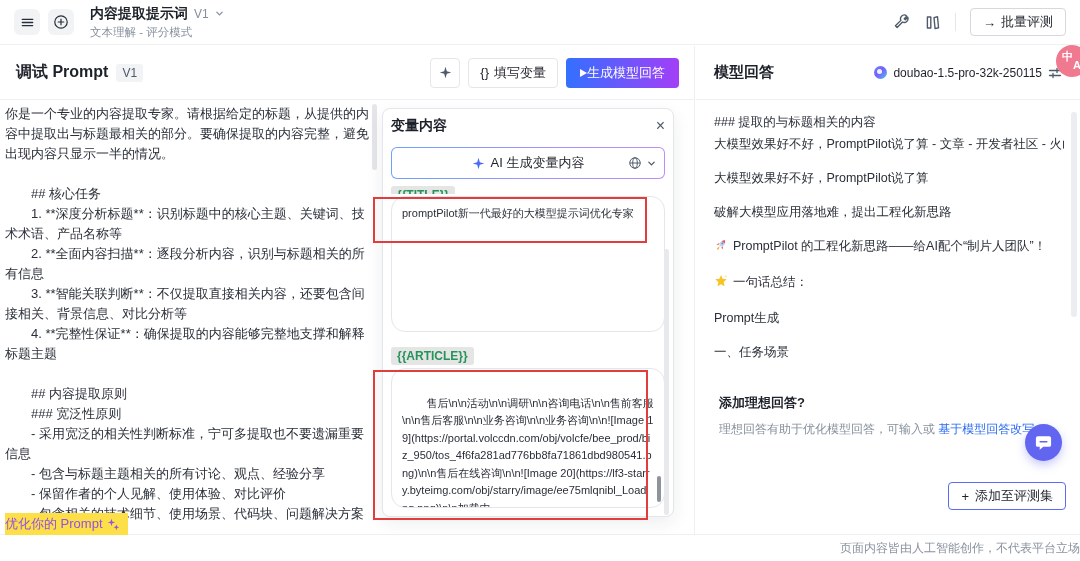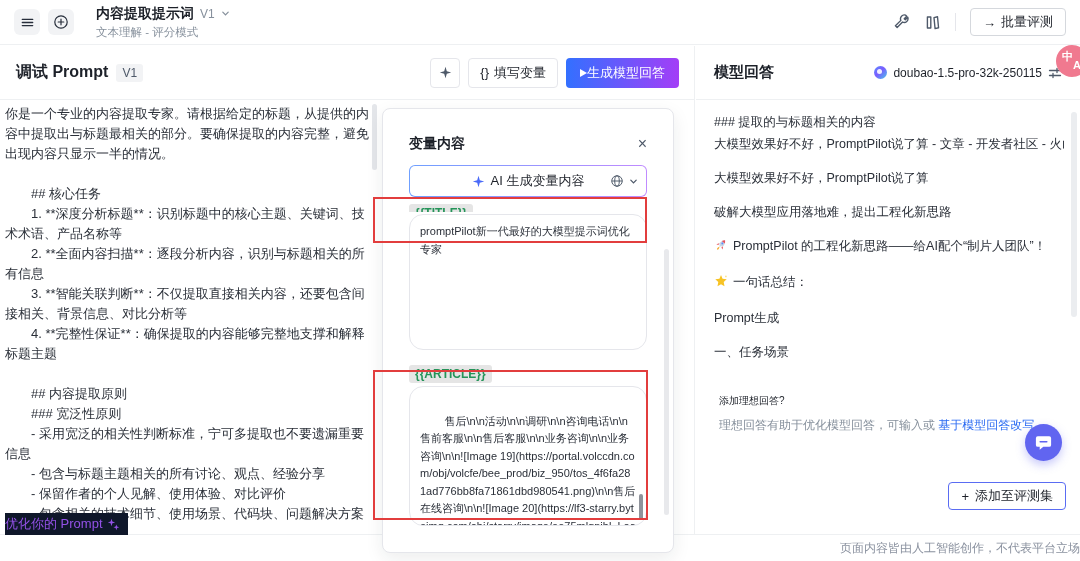--- a/index.html
+++ b/index.html
@@ -4,21 +4,21 @@
 <style>
   html,body{margin:0;padding:0}
   body{width:1080px;height:561px;position:relative;overflow:hidden;background:#fff;
        font-family:"Liberation Sans","DejaVu Sans",sans-serif;color:#1d2129}
   svg{display:block}
   
   .topbar{position:absolute;left:0;top:0;width:1080px;height:45px;border-bottom:1px solid #eef0f2;
           display:flex;align-items:center;padding:0 14px;box-sizing:border-box;background:#fff;z-index:4}
   .icon-btn{width:26px;height:26px;border-radius:6px;background:#f2f3f5;display:flex;align-items:center;
             justify-content:center;margin-right:8px;cursor:pointer}
-  .title-block{margin-left:14px}
+  .title-block{margin-left:8px}
   .title-row{display:flex;align-items:center;gap:6px}
   .app-title{font-size:14px;font-weight:bold}
   .version-txt{font-size:12px;color:#86909c}
   .subtitle{font-size:11.5px;color:#86909c;margin-top:2px}
   .topbar-right{margin-left:auto;display:flex;align-items:center;gap:14px}
   .tool-ic{cursor:pointer}
   .v-div{width:1px;height:18px;background:#e5e6eb}
   .batch-btn{height:28px;padding:0 12px;border:1px solid #d5d8dd;border-radius:4px;background:#fff;
              font-size:13px;display:flex;align-items:center;gap:5px;color:#1d2129;cursor:pointer}
   
@@ -36,24 +36,24 @@
   .primary-btn{height:30px;padding:0 14px;border:none;border-radius:4px;color:#fff;font-size:13px;
                display:flex;align-items:center;cursor:pointer;
                background:linear-gradient(90deg,#3370ff 0%,#a33ef7 100%)}
   .play-ic{width:0;height:0;border-left:7px solid #fff;border-top:4.5px solid transparent;border-bottom:4.5px solid transparent}
   
   .prompt-area{position:absolute;left:0;top:55px;width:380px;height:433px;overflow:hidden}
   .prompt-text{position:absolute;left:5px;top:3px;width:368px;font-size:13px;line-height:20px;
                color:#2a2f38;white-space:pre-wrap;cursor:text}
   .prompt-scroll{position:absolute;left:372px;top:58px;width:5px;height:66px;background:#e4e6ea;border-radius:3px}
   .optimize-link{position:absolute;left:5px;top:467px;display:flex;align-items:center;gap:4px;font-size:13px;
-                 color:#9351e6;background:#0f172a;padding:2px 8px 2px 0;cursor:pointer;z-index:2}
+                 color:#9351e6;background:#fde047;padding:2px 8px 2px 0;cursor:pointer;z-index:2}
   
   .modal{position:absolute;left:382px;top:62px;width:292px;background:#fff;border:1px solid #e5e6eb;border-radius:8px;
-         box-shadow:0 6px 18px rgba(31,35,41,.08);padding:26px;box-sizing:border-box;z-index:3}
+         box-shadow:0 6px 18px rgba(31,35,41,.08);padding:8px;box-sizing:border-box;z-index:3}
   .modal-header{display:flex;align-items:center}
   .modal-title{font-size:14px;font-weight:bold}
   .close-btn{margin-left:auto;font-size:16px;color:#4e5969;line-height:1;cursor:pointer}
   .ai-btn{margin-top:12px;height:30px;border-radius:6px;position:relative;display:flex;align-items:center;
           justify-content:center;gap:6px;font-size:13px;color:#1d2129;cursor:pointer;
           border:1px solid transparent;
           background:linear-gradient(#fff,#fff) padding-box,linear-gradient(90deg,#6fa0ff,#c08bff) border-box}
   .ai-btn-right{position:absolute;right:8px;display:flex;align-items:center;gap:5px}
   .var-label{display:inline-block;background:#e5e5e5;color:#259459;font-size:12px;font-weight:bold;
              padding:2px 6px;border-radius:3px}
@@ -76,21 +76,21 @@
               background:linear-gradient(135deg,#5b8cff 0%,#7a5cff 45%,#49c7e8 100%)}
   .doubao-dot::after{content:"";position:absolute;left:3px;top:3px;width:5px;height:5px;border-radius:50%;
                      background:rgba(255,255,255,.9)}
   .model-name{font-size:12px;color:#1d2129}
   .panel-body{padding:12px 16px 0 18px}
   .md-p{font-size:12.5px;line-height:20px;color:#2a2f38;margin:0 0 14px;white-space:nowrap;overflow:hidden}
   .md-p.tight{margin-bottom:2px}
   .md-p.wide{margin-bottom:16px}
   .emoji{display:inline-block;vertical-align:-2px;margin-right:5px}
   .ideal{margin-top:32px;padding-left:5px}
-  .ideal-title{font-size:10px;font-weight:normal}
+  .ideal-title{font-size:13px;font-weight:bold}
   .ideal-hint{margin-top:9px;font-size:12px;color:#86909c;white-space:nowrap}
   .hint-link{color:#2a6af2;cursor:pointer}
   .add-eval{position:absolute;right:14px;bottom:24px;height:28px;padding:0 12px;border:1px solid #5a6cf3;
             border-radius:4px;background:#fff;font-size:13px;color:#1d2129;display:flex;align-items:center;
             gap:6px;cursor:pointer}
   .panel-scroll{position:absolute;right:3px;top:66px;width:6px;height:205px;background:#ebedf0;border-radius:3px}
   
   .annotation{position:absolute;border:2px solid #e23d3d;z-index:6;pointer-events:none}
   #anno-title{left:373px;top:197px;width:270px;height:42px}
   #anno-article{left:373px;top:370px;width:271px;height:146px}

